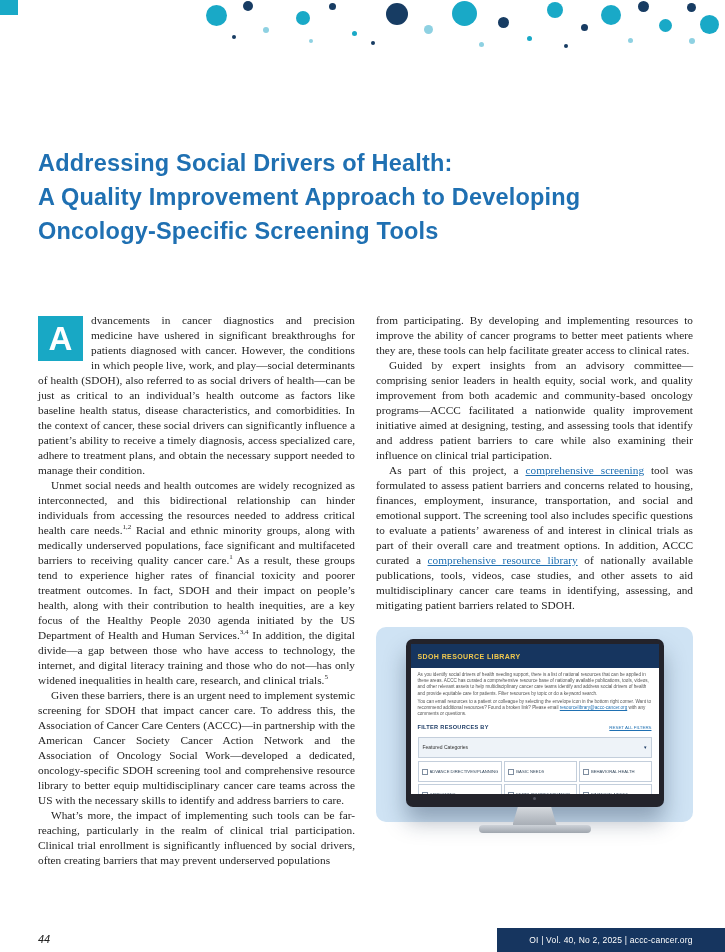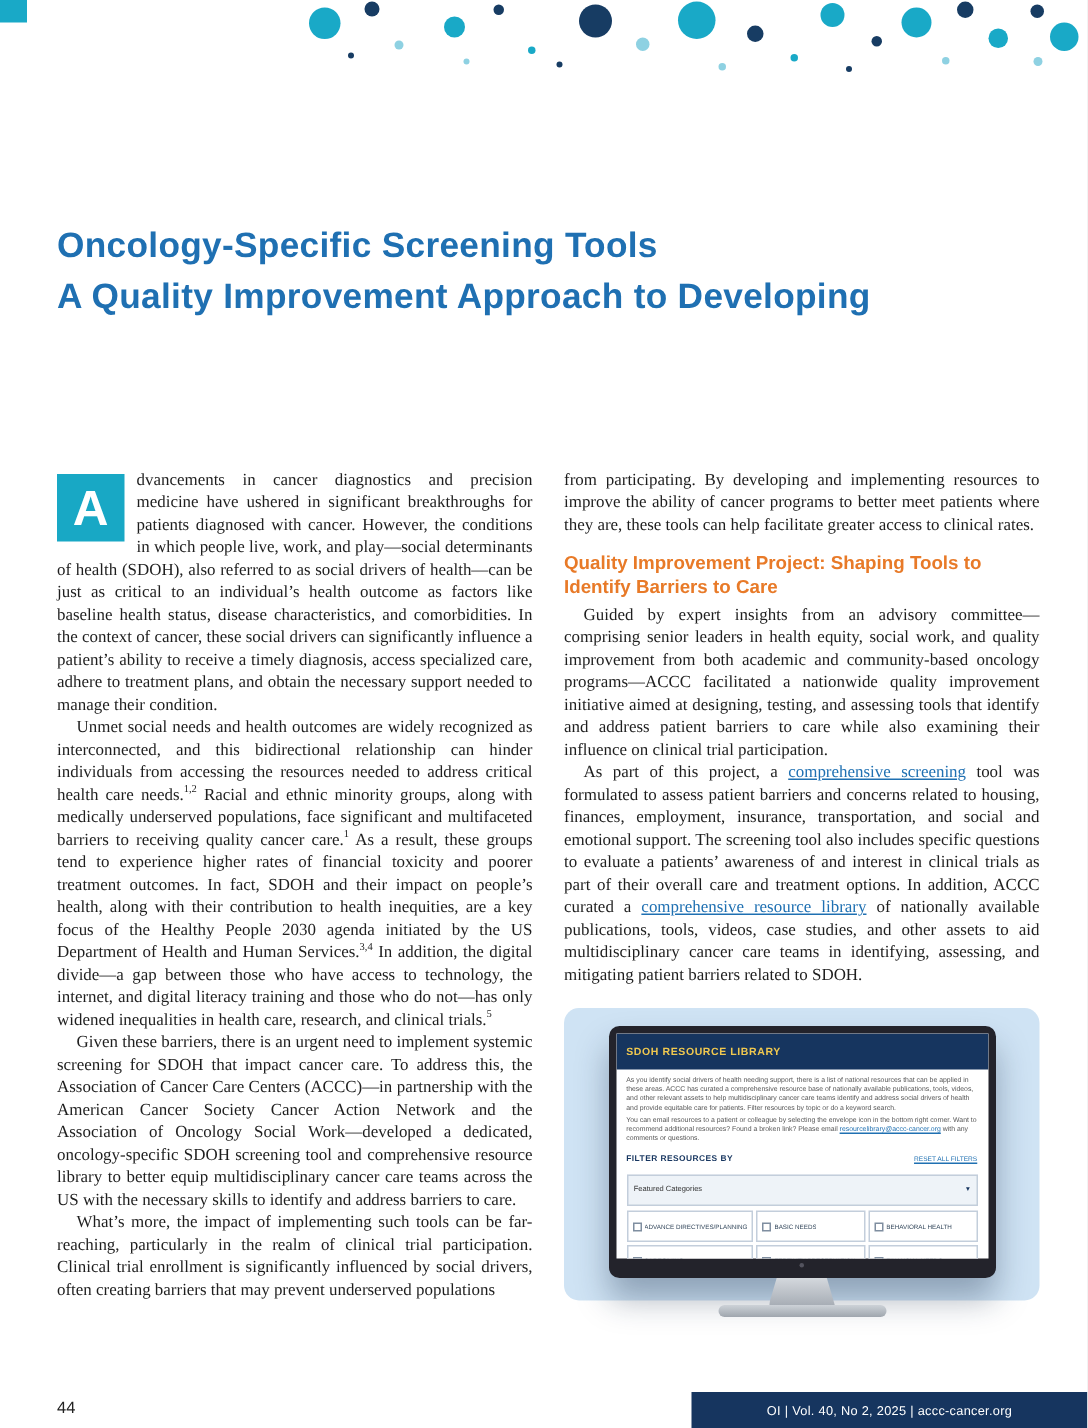--- a/index.html
+++ b/index.html
@@ -46,22 +46,22 @@
   .scr-grid{margin:0 7px;display:grid;grid-template-columns:repeat(3,1fr);gap:2px;}
   .scr-check{border:.5px solid #c3cedb;background:#fff;display:flex;align-items:center;gap:2px;padding:2px 3px;}
   .scr-box{width:4px;height:4px;border:.5px solid #7f8ea0;flex:0 0 auto;}
   .scr-check-label{font-size:4.2px;color:#33475b;white-space:nowrap;overflow:hidden;}
   .chin-dot{width:3px;height:3px;border-radius:50%;background:#53535e;margin:3px auto 0;}
   .stand-neck{width:44px;height:18px;margin:0 auto;background:linear-gradient(#d4d8dd,#a8aeb6);
               clip-path:polygon(12% 0,88% 0,100% 100%,0 100%);}
   .stand-base{width:112px;height:8px;margin:0 auto;background:linear-gradient(#cdd2d8,#9fa6ae);border-radius:4px;}
   
   .page-number{position:absolute;left:38px;bottom:7px;font-family:"Liberation Sans",sans-serif;
-               font-size:11px;color:#222;}
-  .footer-bar{position:absolute;right:0;bottom:0;width:264px;height:24px;background:#16355f;color:#fff;
+               font-size:11px;color:#222;font-style:italic;}
+  .footer-bar{position:absolute;right:0;bottom:0;width:228px;height:24px;background:#16355f;color:#fff;
               font-family:"Liberation Sans",sans-serif;font-size:8.5px;letter-spacing:.2px;
               display:flex;align-items:center;justify-content:center;z-index:1;}
 </style>
 </head>
 <body>
 
 <div class="page">
 
   <div class="dots">
     <div class="corner"></div>
@@ -86,22 +86,23 @@
     <div class="dot" style="left:689px;top:38px;width:6px;height:6px;background:#8ed1e2"></div>
     <div class="dot" style="left:371px;top:41px;width:4px;height:4px;background:#173c63"></div>
     <div class="dot" style="left:232px;top:35px;width:4px;height:4px;background:#173c63"></div>
     <div class="dot" style="left:309px;top:39px;width:4px;height:4px;background:#8ed1e2"></div>
     <div class="dot" style="left:479px;top:42px;width:5px;height:5px;background:#8ed1e2"></div>
     <div class="dot" style="left:564px;top:44px;width:4px;height:4px;background:#173c63"></div>
     <div class="dot" style="left:628px;top:38px;width:5px;height:5px;background:#8ed1e2"></div>
   </div>
 
   <div class="title">
+    <div>Addressing Social Drivers of Health:</div>
+    <div>A Quality Improvement Approach to Developing</div>
     <div>Oncology-Specific Screening Tools</div>
-    <div>A Quality Improvement Approach to Developing</div>
   </div>
 
   <div class="columns">
 
     <div class="col">
       <p>
         <span class="dropcap">A</span><span>dvancements in cancer diagnostics and precision medicine have ushered in significant breakthroughs for patients diagnosed with cancer. However, the conditions in which people live, work, and play—social determinants of health (SDOH), also referred to as social drivers of health—can be just as critical to an individual’s health outcome as factors like baseline health status, disease characteristics, and comorbidities. In the context of cancer, these social drivers can significantly influence a patient’s ability to receive a timely diagnosis, access specialized care, adhere to treatment plans, and obtain the necessary support needed to manage their condition.</span>
       </p>
       <p class="indent">
         <span>Unmet social needs and health outcomes are widely recognized as interconnected, and this bidirectional relationship can hinder individuals from accessing the resources needed to address critical health care needs.</span><sup>1,2</sup><span> Racial and ethnic minority groups, along with medically underserved populations, face significant and multifaceted barriers to receiving quality cancer care.</span><sup>1</sup><span> As a result, these groups tend to experience higher rates of financial toxicity and poorer treatment outcomes. In fact, SDOH and their impact on people’s health, along with their contribution to health inequities, are a key focus of the Healthy People 2030 agenda initiated by the US Department of Health and Human Services.</span><sup>3,4</sup><span> In addition, the digital divide—a gap between those who have access to technology, the internet, and digital literacy training and those who do not—has only widened inequalities in health care, research, and clinical trials.</span><sup>5</sup>
@@ -111,21 +112,20 @@
       </p>
       <p class="indent">
         <span>What’s more, the impact of implementing such tools can be far-reaching, particularly in the realm of clinical trial participation. Clinical trial enrollment is significantly influenced by social drivers, often creating barriers that may prevent underserved populations</span>
       </p>
     </div>
 
     <div class="col">
       <p>
         <span>from participating.  By developing and implementing resources to improve the ability of cancer programs to better meet patients where they are, these tools can help facilitate greater access to clinical rates.</span>
       </p>
-      <h2 class="orange-heading">Quality Improvement Project: Shaping Tools to Identify Barriers to Care</h2>
       <p class="indent">
         <span>Guided by expert insights from an advisory committee—comprising senior leaders in health equity, social work, and quality improvement from both academic and community-based oncology programs—ACCC facilitated a nationwide quality improvement initiative aimed at designing, testing, and assessing tools that identify and address patient barriers to care while also examining their influence on clinical trial participation.</span>
       </p>
       <p class="indent">
         <span>As part of this project, a </span><a class="link">comprehensive screening</a><span> tool was formulated to assess patient barriers and concerns related to housing, finances, employment, insurance, transportation, and social and emotional support. The screening tool also includes specific questions to evaluate a patients’ awareness of and interest in clinical trials as part of their overall care and treatment options. In addition, ACCC curated a </span><a class="link">comprehensive resource library</a><span> of nationally available publications, tools, videos, case studies, and other assets to aid multidisciplinary cancer care teams in identifying, assessing, and mitigating patient barriers related to SDOH.</span>
       </p>
 
       <figure class="figure" style="margin:14px 0 0;">
         <div class="bluebox"></div>
         <div class="monitor">

